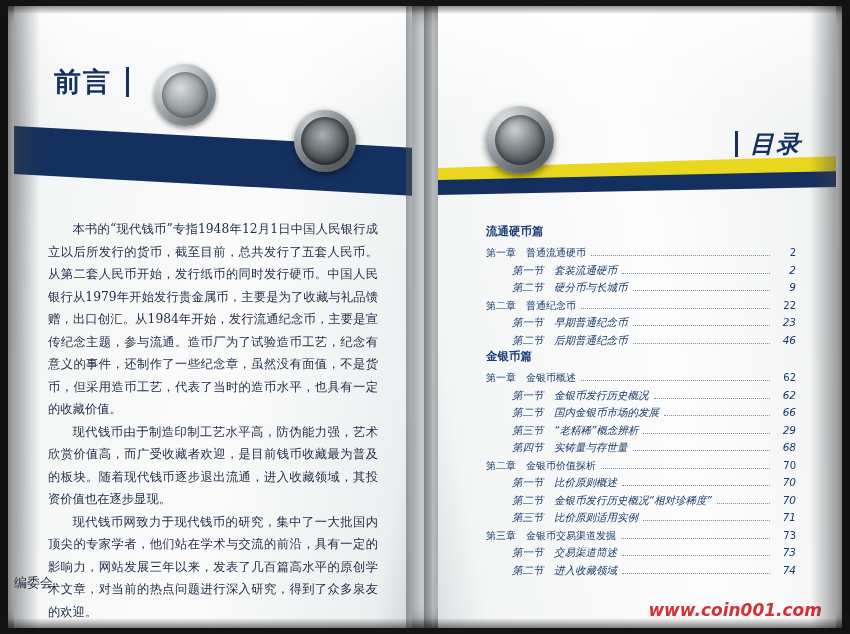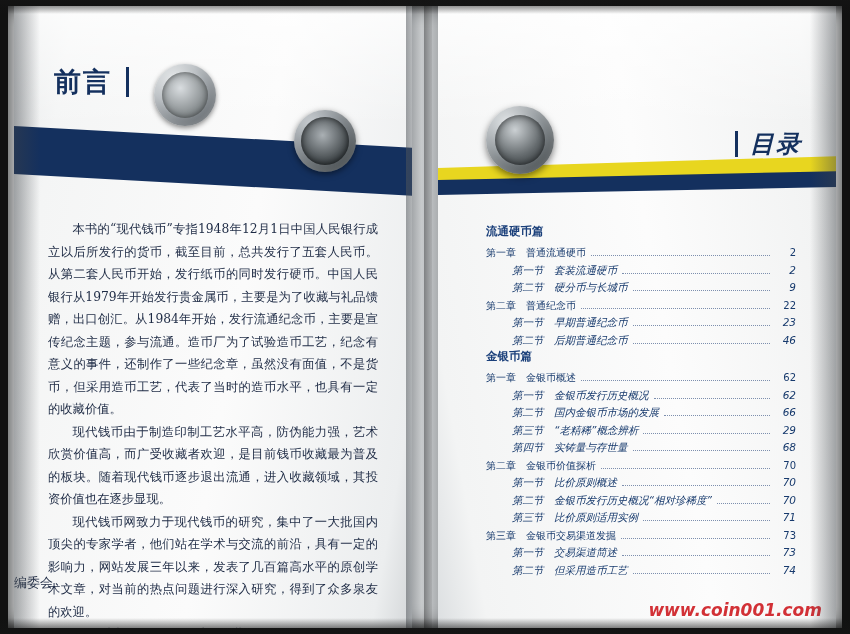--- a/index.html
+++ b/index.html
@@ -236,21 +236,21 @@
           <span class="lbl">第三章　金银币交易渠道发掘</span>
           <span class="dots"></span>
           <span class="pg">73</span>
         </div>
         <div class="row sub">
           <span class="lbl">第一节　交易渠道简述</span>
           <span class="dots"></span>
           <span class="pg">73</span>
         </div>
         <div class="row sub">
-          <span class="lbl">第二节　但采用造币工艺</span>
+          <span class="lbl">第二节　进入收藏领域</span>
           <span class="dots"></span>
           <span class="pg">74</span>
         </div>
 
       </div>
 
       <div class="watermark">www.coin001.com</div>
       <div class="edge-r"></div>
     </div>
 

